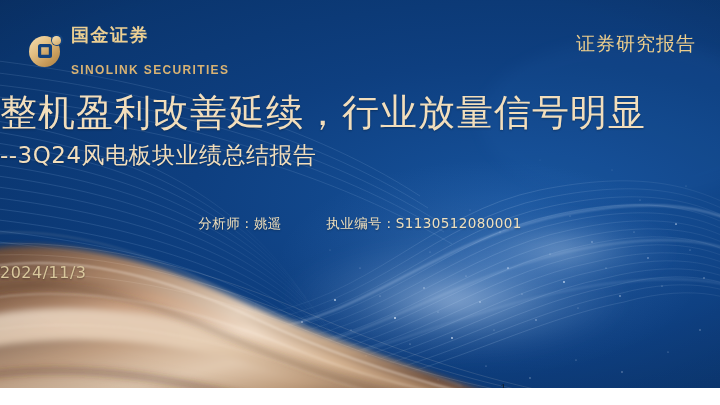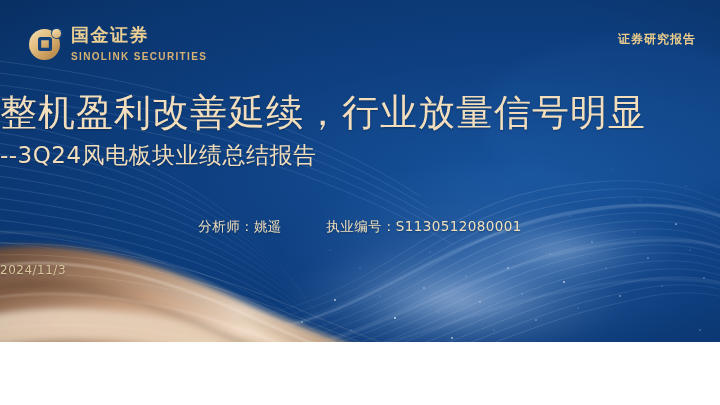--- a/index.html
+++ b/index.html
@@ -1,20 +1,20 @@
 <!DOCTYPE html>
 <html><head>
 <meta charset="utf-8">
 <style>
   html,body{margin:0;padding:0;background:#ffffff;}
   body{font-family:"Liberation Sans","DejaVu Sans",sans-serif;}
 
   .slide{
     position:relative;
-    width:720px;height:342px;
+    width:720px;height:388px;
     overflow:hidden;
     background:
       radial-gradient(120% 95% at 72% 52%, #17539c 0%, #0e3f80 38%, #0a356e 70%, #082c5e 100%),
       #0b3773;
   }
 
   
   .bg-layer{position:absolute;left:0;top:0;width:720px;height:405px;pointer-events:none;}
 
   .vignette{
@@ -51,63 +51,63 @@
     position:absolute;right:1.5px;top:1.5px;width:8.5px;height:8.5px;border-radius:50%;
     background:linear-gradient(150deg,#f7e2b6,#d2a868);
   }
   .logo-text{display:flex;flex-direction:column;line-height:1;}
   .logo-cn{
     font-size:18px;font-weight:700;letter-spacing:1.5px;
     color:#eccf92;
     font-family:"DejaVu Sans","Liberation Sans",sans-serif;
   }
   .logo-en{
-    margin-top:8px;
-    font-size:10px;font-weight:700;letter-spacing:1.35px;
+    margin-top:20px;
+    font-size:12px;font-weight:700;letter-spacing:1.35px;
     color:#d8b273;
   }
 
   
   .header-right{
     position:absolute;right:24px;top:31px;
-    font-size:12px;font-weight:700;letter-spacing:1px;
+    font-size:19px;font-weight:400;letter-spacing:1px;
     color:#eccd8c;
     font-family:"DejaVu Sans","Liberation Sans",sans-serif;
   }
   .title{
     position:absolute;left:0;top:88px;width:720px;
     font-size:37px;font-weight:400;letter-spacing:1px;
     color:#f2debc;
     font-family:"DejaVu Sans","Liberation Sans",sans-serif;
     text-shadow:0 1px 2px rgba(0,0,0,0.28);
   }
   .subtitle{
     position:absolute;left:0;top:140px;width:720px;
     font-size:23px;font-weight:400;letter-spacing:0.5px;
     color:#f2debc;
     font-family:"DejaVu Sans","Liberation Sans",sans-serif;
     text-shadow:0 1px 2px rgba(0,0,0,0.28);
   }
 
   .analysts{
-    position:absolute;left:0;top:198px;width:720px;
+    position:absolute;left:0;top:215px;width:720px;
   }
   .analyst-row{
     display:flex;justify-content:center;align-items:baseline;
     margin-bottom:7px;
     font-size:13.5px;color:#f0e0bd;letter-spacing:0.4px;
     font-family:"DejaVu Sans","Liberation Sans",sans-serif;
     text-shadow:0 1px 2px rgba(0,0,0,0.3);
   }
   .analyst-name{width:128px;text-align:left;}
-  .analyst-code{text-align:left;white-space:nowrap;margin-top:20px;}
+  .analyst-code{text-align:left;white-space:nowrap;}
 
   .date{
     position:absolute;left:0;top:263px;width:720px;
-    font-size:12px;color:#d9c79c;letter-spacing:0.5px;
+    font-size:16px;color:#d9c79c;letter-spacing:0.5px;
     font-family:"DejaVu Sans","Liberation Sans",sans-serif;
     text-shadow:0 1px 2px rgba(0,0,0,0.3);
   }
 
   .page-num{
     position:absolute;left:500px;top:380px;
     font-size:13px;color:#0d2036;
     font-family:"Liberation Serif","DejaVu Serif",serif;
   }
 </style>

